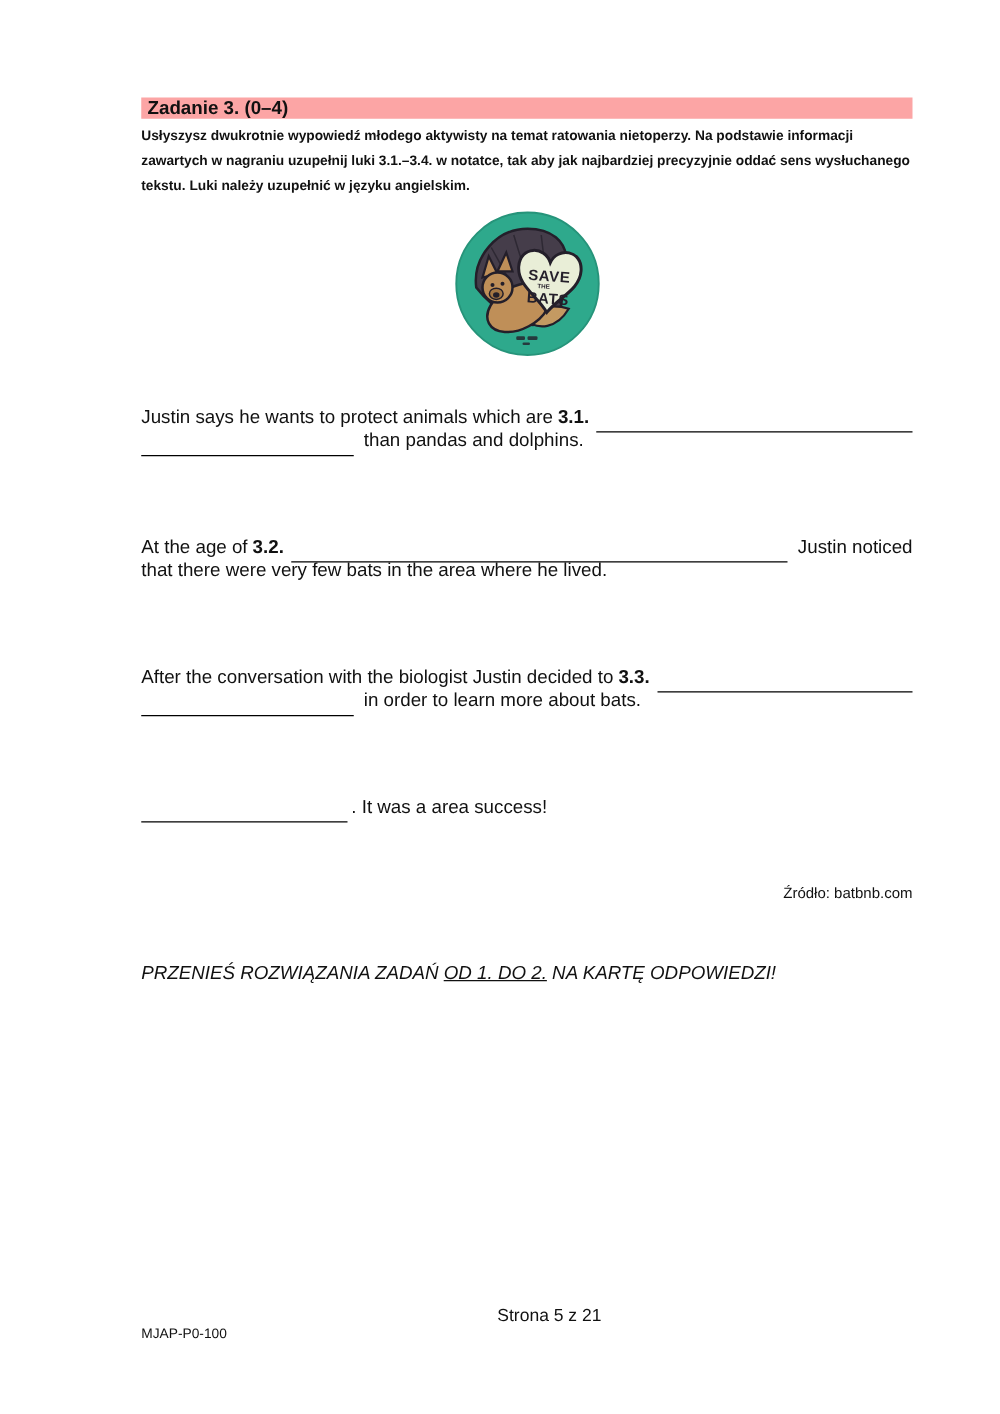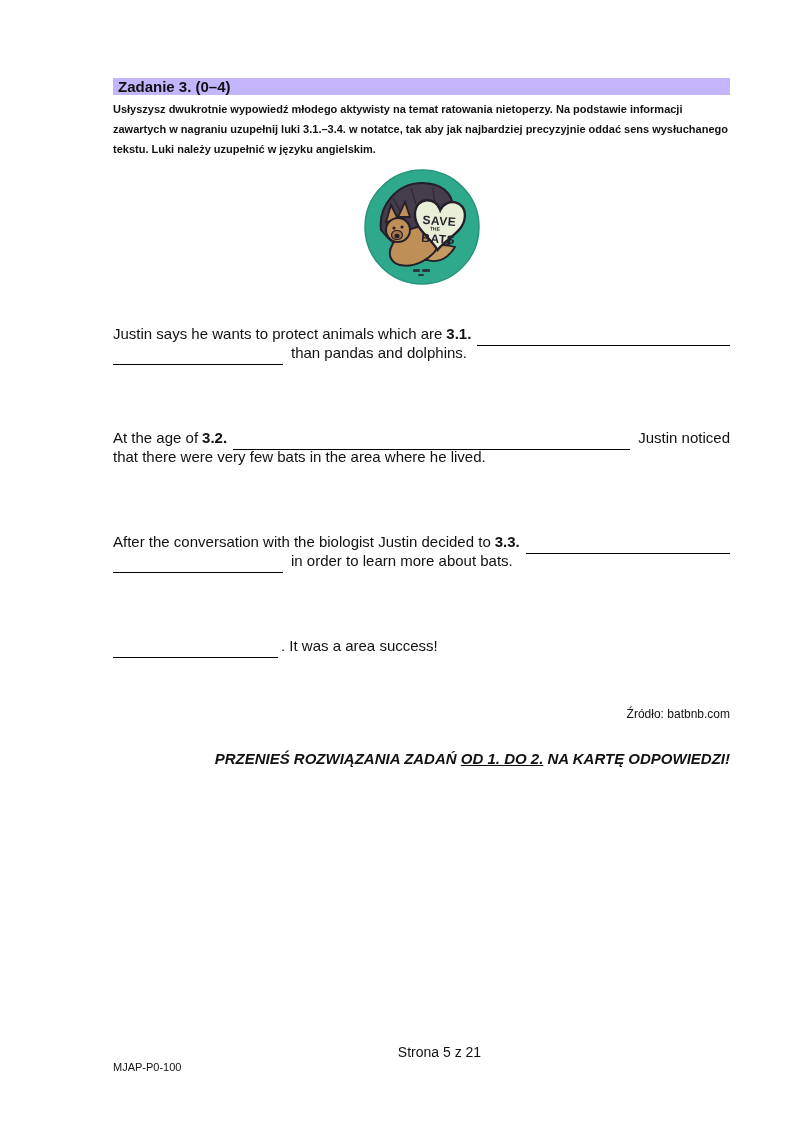--- a/index.html
+++ b/index.html
@@ -9,21 +9,21 @@
     position:relative;
     font-family:"Liberation Sans", sans-serif;
     color:#111111;
     overflow:hidden;
   }
   .content {
     position:absolute; left:113px; top:0; width:617px;
   }
   .spacer-top { height:78px; }
   .task-bar {
-    background:#c4b5fd;
+    background:#fca5a5;
     height:17px;
     display:flex; align-items:center;
     padding-left:5px;
     font-weight:bold; font-size:15px; line-height:17px;
   }
   .intro {
     margin-top:4px;
     font-weight:bold;
     font-size:11px;
     line-height:20px;
@@ -53,25 +53,24 @@
   .blank.w170 { width:170px; }
   .blank.w165 { width:165px; }
   .after-blank { margin-left:8px; }
   .lead-tight { margin-left:3px; }
   .source-line {
     margin-top:52px;
     font-size:12px; line-height:15px;
     text-align:right;
   }
   .transfer-line {
-    margin-top:28px;
+    margin-top:48px;
     font-size:15px; line-height:18px;
-    font-weight:bold; font-style:italic;
+    font-weight:normal; font-style:italic;
     white-space:nowrap;
-    text-align:right;
   }
   .transfer-line .u { text-decoration:underline; }
   .footer-code {
     position:absolute; left:113px; top:1061px;
     font-size:11px; line-height:13px;
   }
   .footer-page {
     position:absolute; left:113px; top:1044px; width:617px;
     text-align:center;
     font-size:14px; line-height:17px;padding-left:36px;

